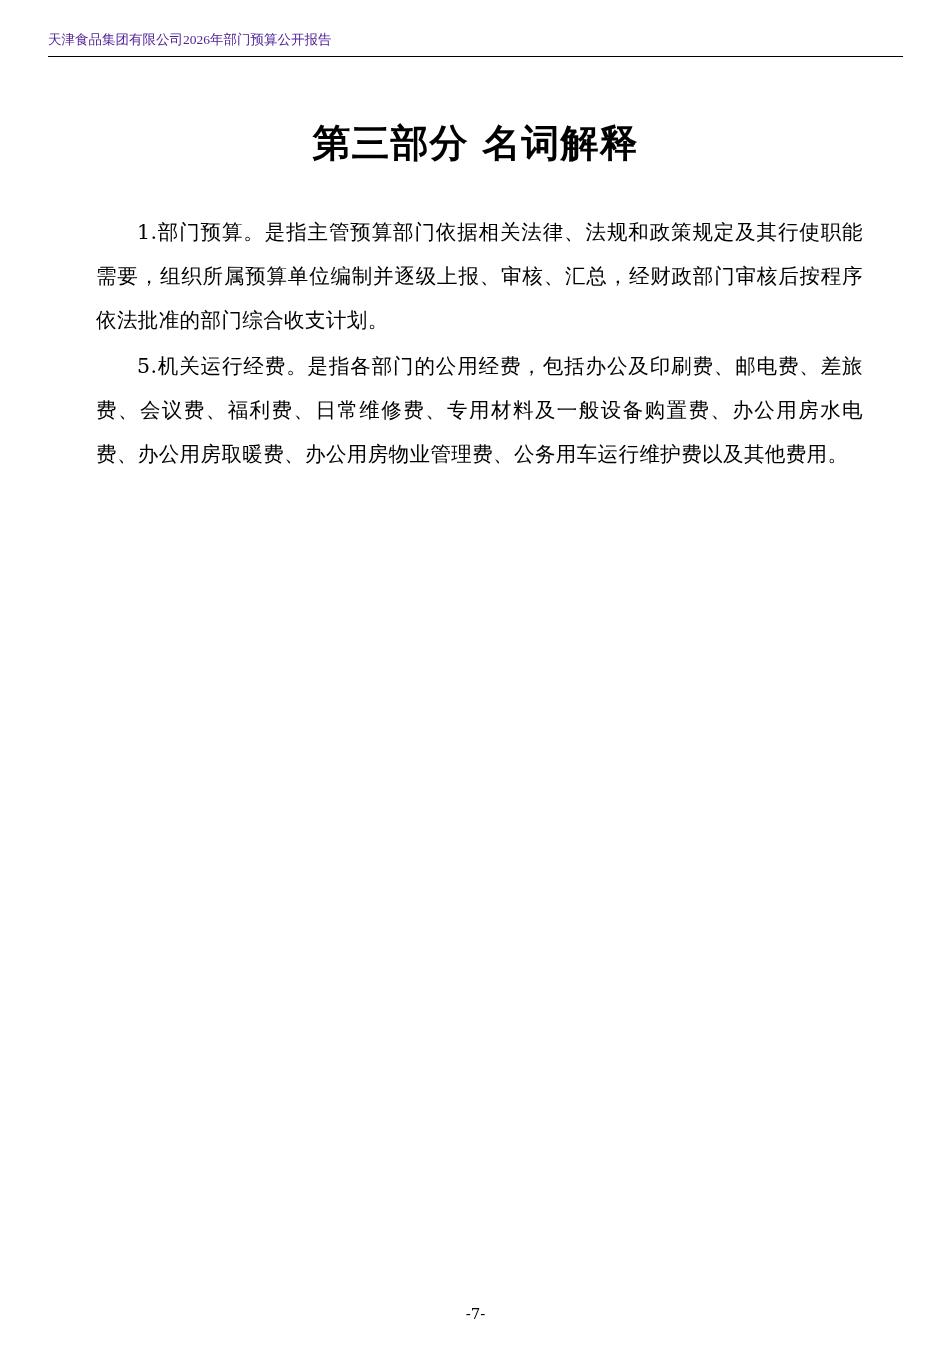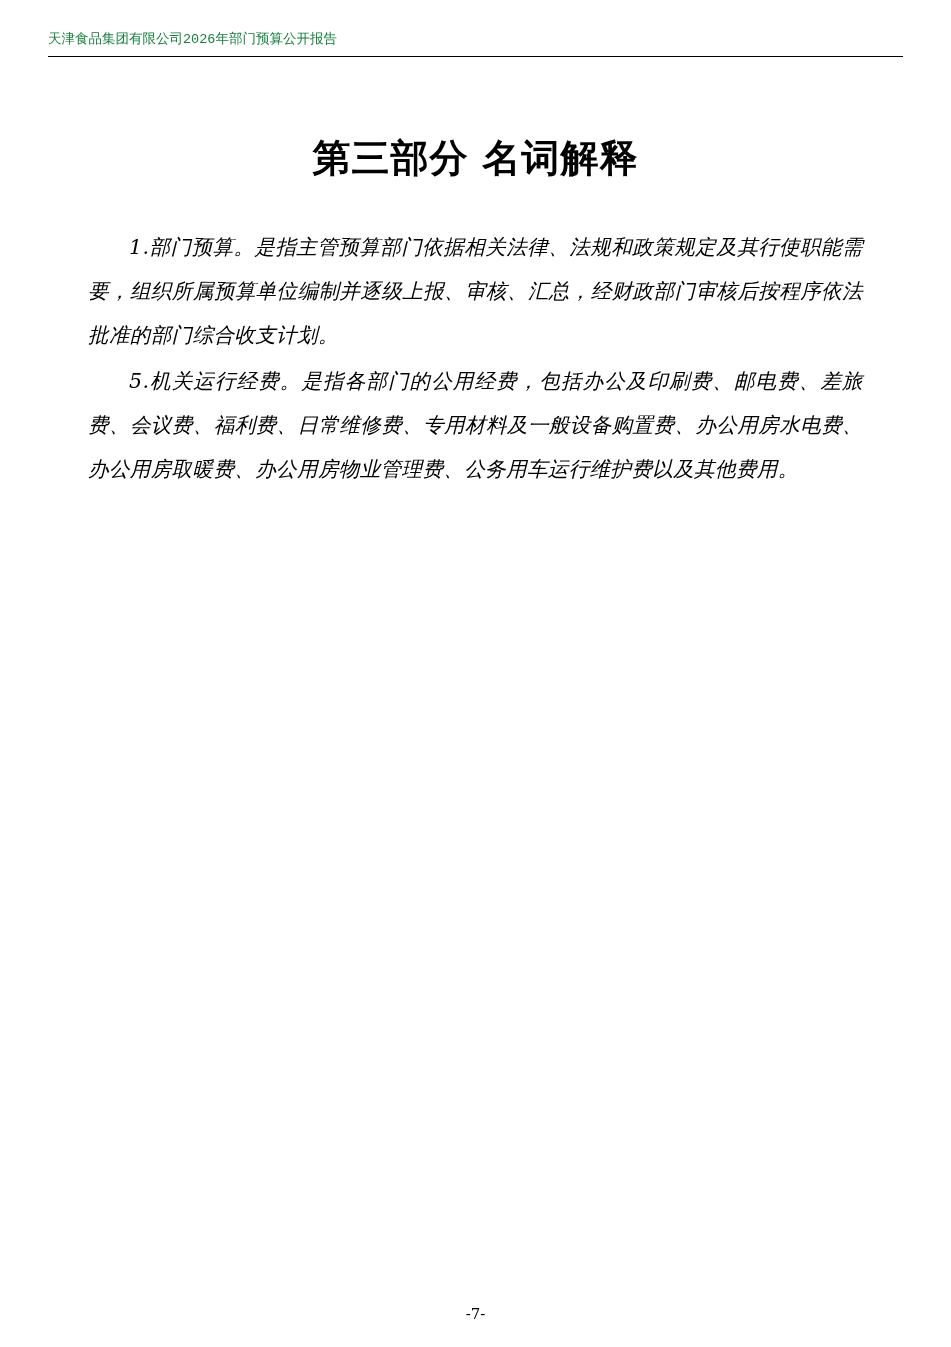--- a/index.html
+++ b/index.html
@@ -19,24 +19,24 @@
     overflow: hidden;
   }
   .header-zone {
     position: absolute;
     top: 30px;
     left: 48px;
     right: 48px;
     height: 32px;
   }
   .header-text {
-    font-family: Liberation Mono, monospace;
+    font-family: Liberation Serif, serif;
     font-size: 13.5px;
     line-height: 20px;
-    color: #15803d;
+    color: #4c1d95;
     letter-spacing: 0px;
     white-space: nowrap;
   }
   .header-rule {
     position: absolute;
     left: 0;
     right: 0;
     top: 26px;
     border-top: 1px solid #000000;
   }
@@ -46,36 +46,35 @@
     left: 88px;
     right: 88px;
   }
   .doc-title {
     text-align: center;
     font-family: "DejaVu Serif", serif;
     font-weight: bold;
     font-size: 38px;
     line-height: 50px;
     letter-spacing: 1px;
-    margin: 15px;
+    margin: 0;
     padding: 18px 0 0 0;
   }
   .body-block {
     margin-top: 42px;
   }
   p.para {
-    margin: 0 0 2px 0;
+    margin: 0 0 2px 8px;
     font-family: "DejaVu Serif", serif;
     font-size: 20.5px;
     line-height: 44px;
     text-align: justify;
     text-justify: inter-ideograph;
     text-indent: 2em;
     letter-spacing: 0.4px;
-    font-style: italic;
   }
   .footer {
     position: absolute;
     left: 0;
     right: 0;
     bottom: 24px;
     text-align: center;
     font-family: "DejaVu Serif", serif;
     font-size: 15px;
     color: #000000;

